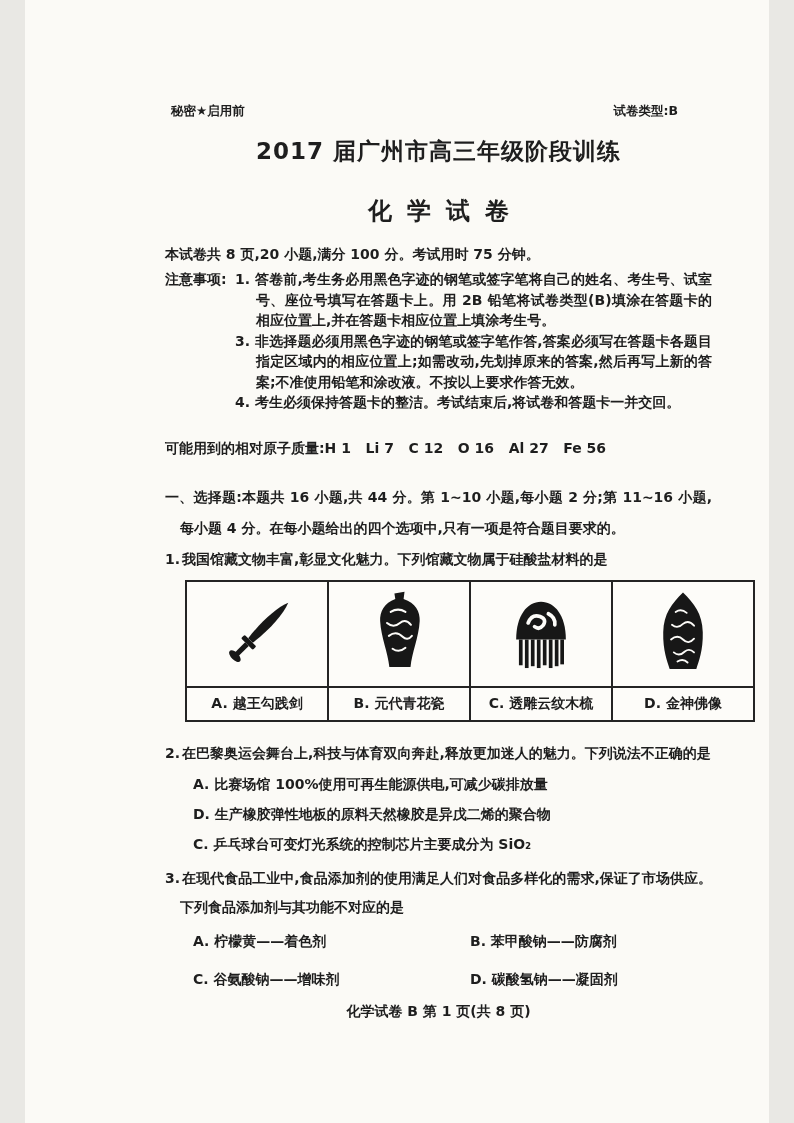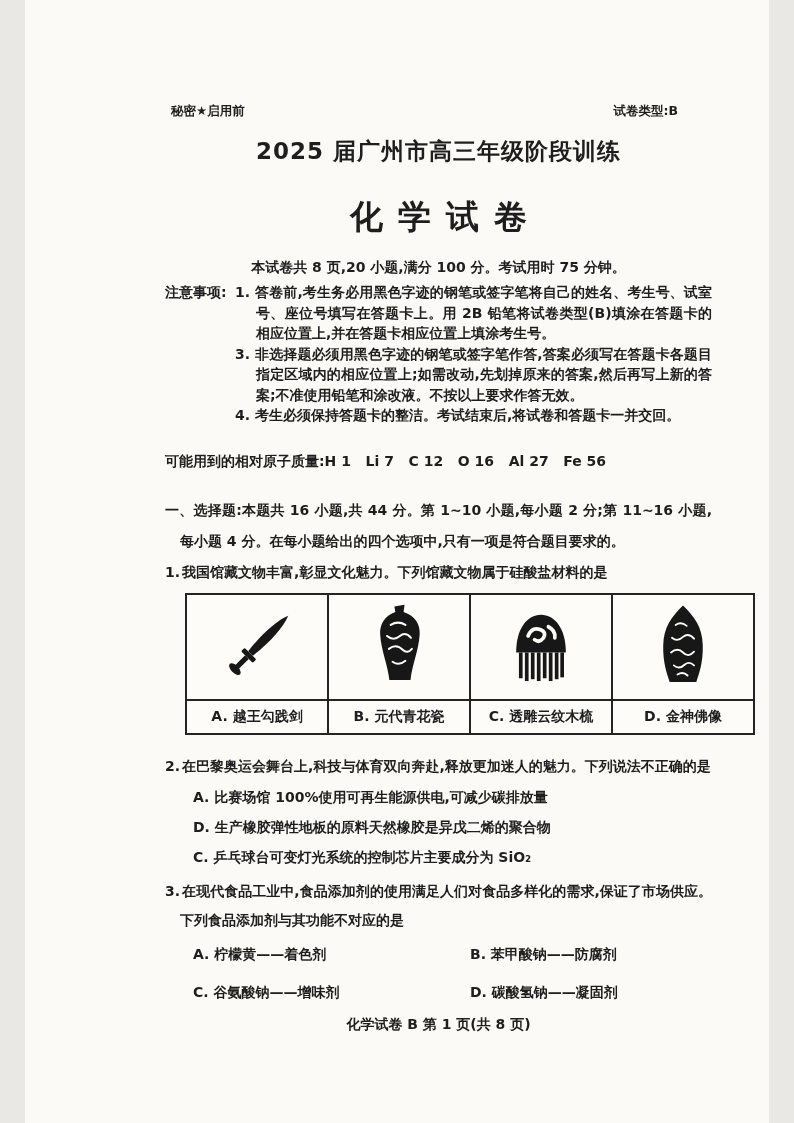--- a/index.html
+++ b/index.html
@@ -17,23 +17,23 @@
     color:var(--ink);
     padding:103px 57px 12px 140px;
     overflow:hidden;
   }
   
   .hdr{ display:flex; justify-content:space-between; font-size:12.5px; font-weight:700; }
   .hdr .left{ margin-left:6px; }
   .hdr .right{ margin-right:34px; }
   
   .title1{ text-align:center; font-size:23px; font-weight:700; margin-top:16px; letter-spacing:1px; }
-  .title2{ text-align:center; font-size:33px; font-weight:700; margin-top:28px; letter-spacing:15px; padding-left:15px; }
+  .title2{ text-align:center; font-size:24px; font-weight:700; margin-top:28px; letter-spacing:15px; padding-left:15px; }
   
-  .intro{ margin-top:19px; font-size:14px; font-weight:700;text-align:center; }
+  .intro{ margin-top:19px; font-size:14px; font-weight:700; }
   .notes{ margin-top:5px; font-size:14px; font-weight:700; line-height:20.5px; text-align:justify; }
   .notes-row{ display:flex; }
   .notes-label{ flex:0 0 70px; }
   .note-item{ flex:1; padding-left:21px; text-indent:-21px; }
   .atomic{ margin-top:27px; font-size:14px; font-weight:700; white-space:pre-wrap; }
   .section-heading{ margin-top:24px; font-size:14px; font-weight:700; line-height:31px; padding-left:15px; text-indent:-15px; text-align:justify; }
   .stem{ font-size:14px; font-weight:700; line-height:20px; padding-left:15px; text-indent:-15px; text-align:justify; }
   .stem .qnum{ margin-right:2px; }
   .q1-stem{ margin-top:5px; }
   .q2-stem{ margin-top:21px; }
@@ -62,21 +62,21 @@
 </head>
 <body>
 
 <div class="page">
 
   <div class="hdr">
     <span class="left">秘密★启用前</span>
     <span class="right">试卷类型:B</span>
   </div>
 
-  <div class="title1">2025 届广州市高三年级阶段训练</div>
+  <div class="title1">2017 届广州市高三年级阶段训练</div>
   <div class="title2">化学试卷</div>
 
   <div class="intro">本试卷共 8 页,20 小题,满分 100 分。考试用时 75 分钟。</div>
 
   <div class="notes">
     <div class="notes-row">
       <span class="notes-label">注意事项:</span>
       <div class="note-item">1. 答卷前,考生务必用黑色字迹的钢笔或签字笔将自己的姓名、考生号、试室号、座位号填写在答题卡上。用 2B 铅笔将试卷类型(B)填涂在答题卡的相应位置上,并在答题卡相应位置上填涂考生号。</div>
     </div>
     <div class="notes-row">

